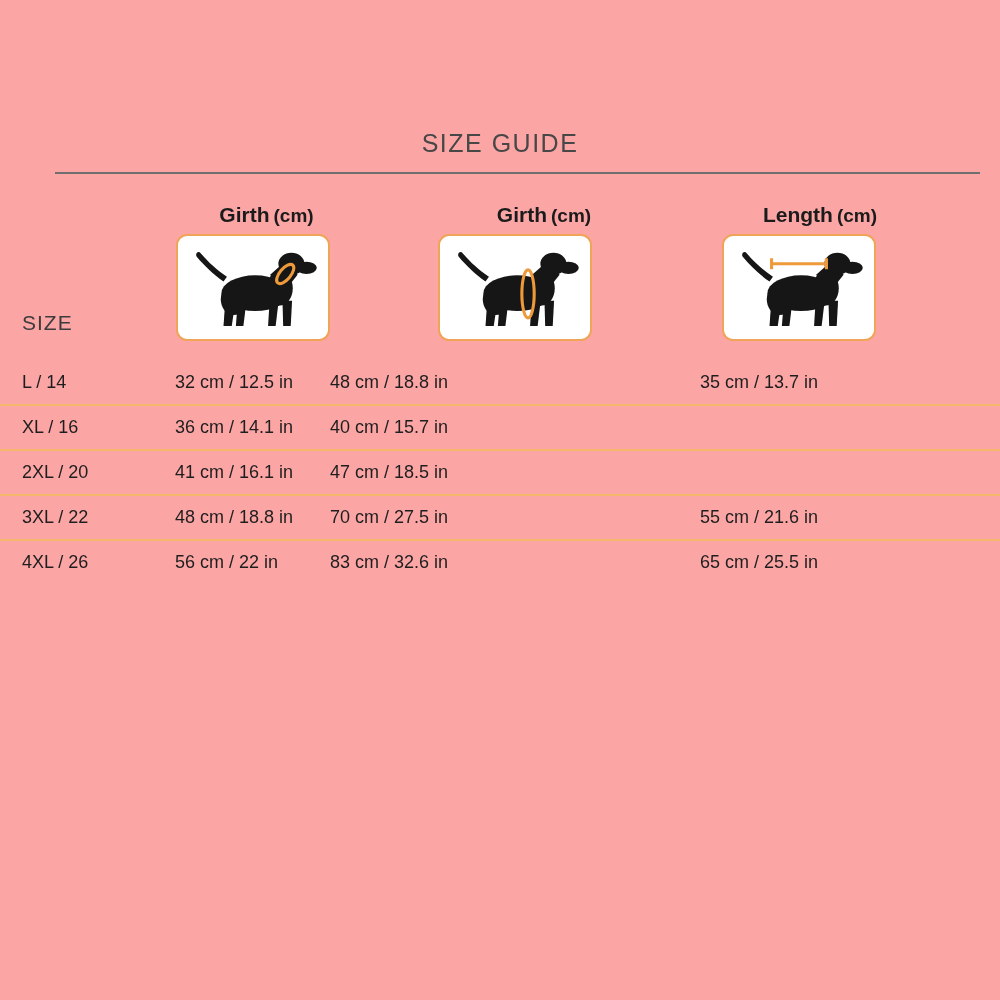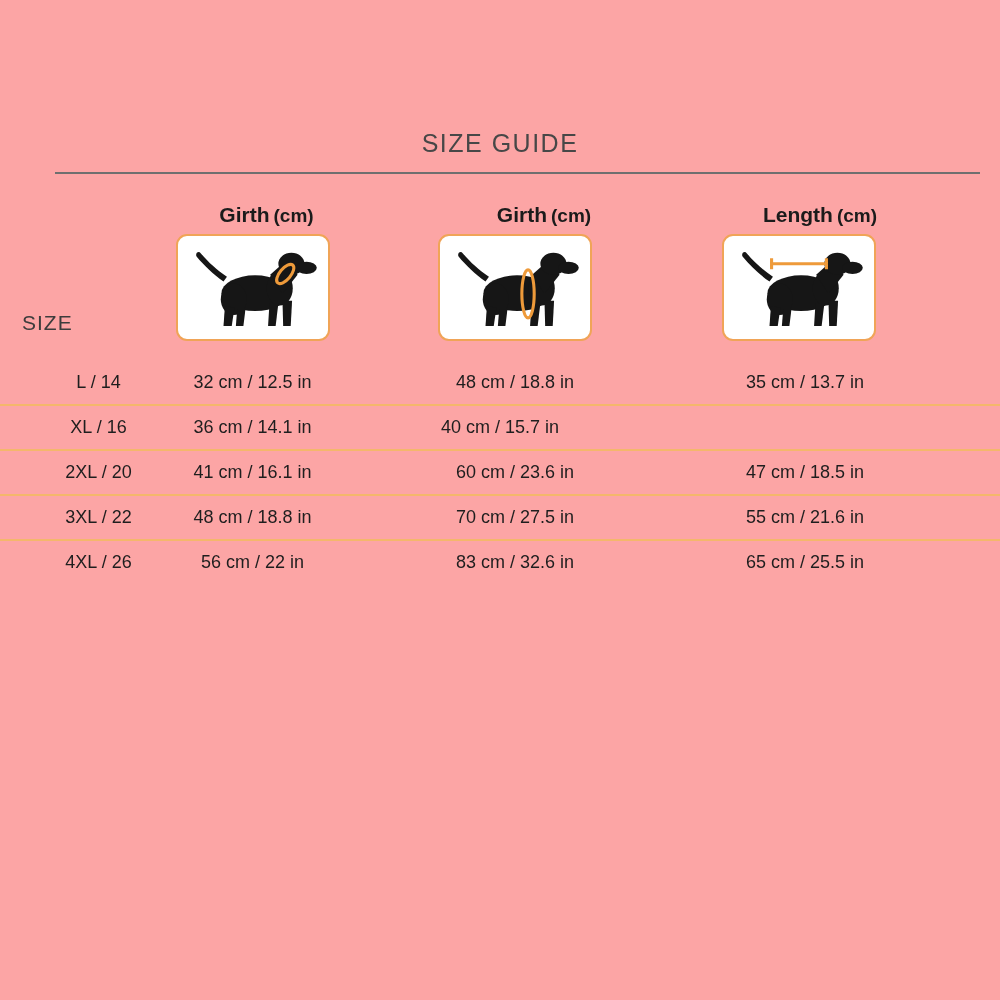--- a/index.html
+++ b/index.html
@@ -64,21 +64,20 @@
     justify-content: center;
   }
   .box-length { margin: 0 auto 0 22px; }
   .rows { margin-top: 20px; }
   .data-row {
     height: 43px;
     border-bottom: 2px solid #f4b76b;
   }
   .data-row.last { border-bottom: none; }
   .cell {
-    text-align: center;
     font-size: 18px;
     color: #1e1e1e;
   }
   .col-size { padding-left: 22px; }
   .col-length { padding-right: 30px; }
   .defs-holder { position: absolute; width: 0; height: 0; overflow: hidden; }
 </style>
 </head>
 <body>
 
@@ -164,21 +163,20 @@
     <div class="grid data-row">
       <div class="cell col-size">XL / 16</div>
       <div class="cell">36 cm / 14.1 in</div>
       <div class="cell col-length">40 cm / 15.7 in</div>
       <div></div>
     </div>
 
     <div class="grid data-row">
       <div class="cell col-size">2XL / 20</div>
       <div class="cell">41 cm / 16.1 in</div>
-      <div class="cell">60 cm / 23.6 in</div>
       <div class="cell col-length">47 cm / 18.5 in</div>
       <div></div>
     </div>
 
     <div class="grid data-row">
       <div class="cell col-size">3XL / 22</div>
       <div class="cell">48 cm / 18.8 in</div>
       <div class="cell">70 cm / 27.5 in</div>
       <div class="cell col-length">55 cm / 21.6 in</div>
       <div></div>

